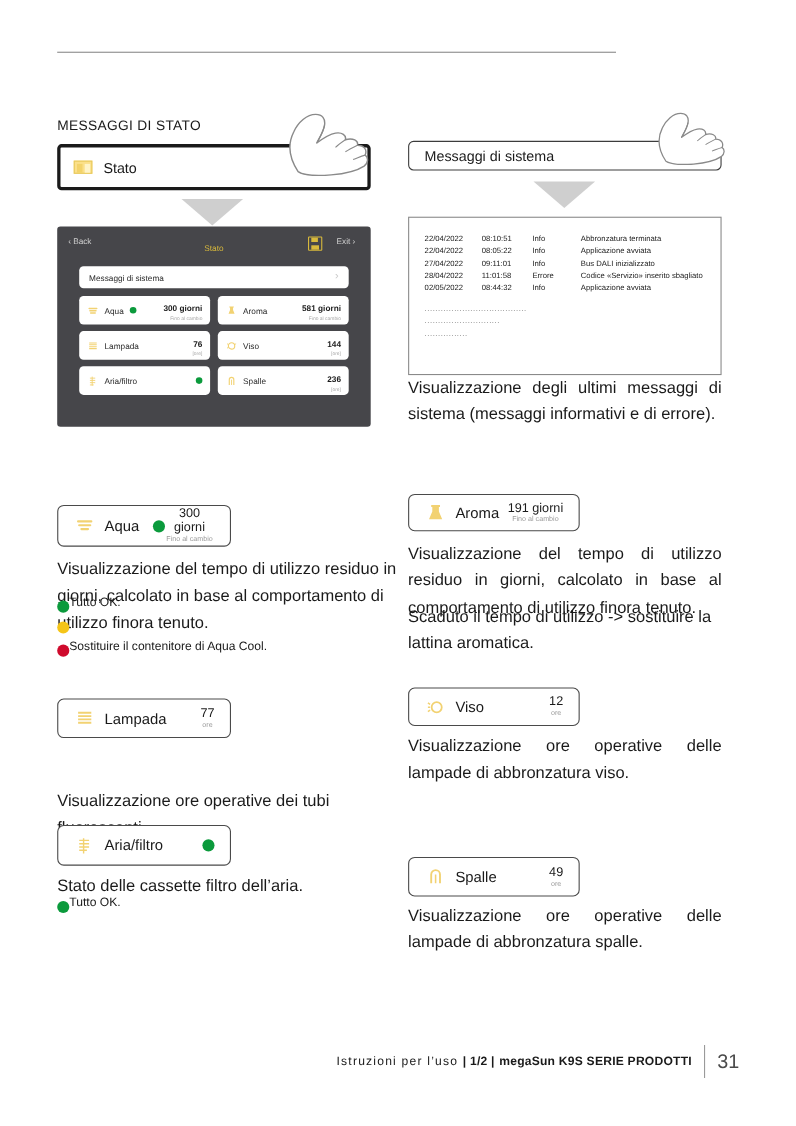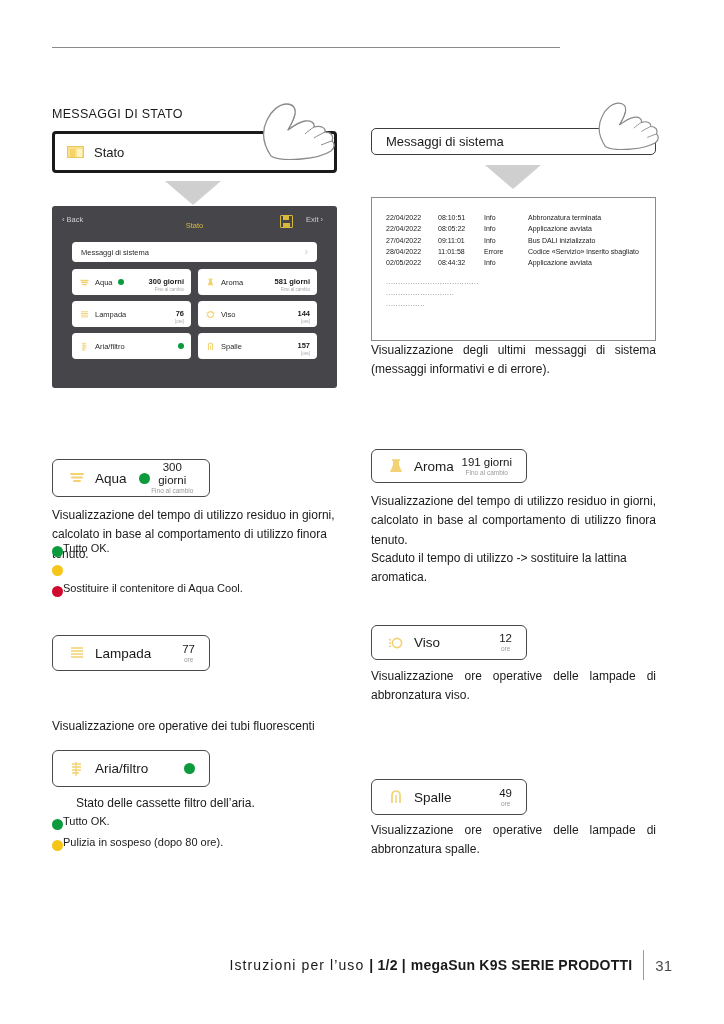--- a/index.html
+++ b/index.html
@@ -138,21 +138,21 @@
     padding-left: 14px;
   }
   .log-row .c-date { width: 52px; }
   .log-row .c-time { width: 46px; }
   .log-row .c-type { width: 44px; }
   .log-row .c-msg { flex: 1; }
   .log-dots { font-size: 7px; color: #6a6a6a; padding-left: 14px; line-height: 1.6; letter-spacing: .5px; }
 
   
   .caption {
-    position: absolute; font-size: 12px; line-height: 1.62; color: #1a1a1a;
+    position: absolute; font-size: 15px; line-height: 1.62; color: #1a1a1a;
   }
   .caption.justify { text-align: justify; }
 
   
   .ex-tile {
     position: absolute; background: #fff; border: 1px solid #4a4a4a;
     border-radius: 6px; display: flex; align-items: center; padding: 0 14px;
   }
   .ex-tile .ex-icon { width: 20px; height: 18px; margin-right: 8px; flex: 0 0 auto; }
   .ex-tile .ex-name { font-size: 13.5px; color: #1a1a1a; }
@@ -167,24 +167,24 @@
     display: flex; align-items: flex-end; gap: 0;
     font-size: 11px; line-height: 1.55; margin-bottom: 4px; color: #1a1a1a;
   }
   .bullet-row .bdot { margin-top: 4px; flex: 0 0 auto; }
 
   
   .footer {
     position: absolute; right: 52px; bottom: 44px;
     display: flex; align-items: center; gap: 11px;
   }
-  .footer-text { font-size: 14px; color: #1a1a1a; letter-spacing: 1.1px; }
+  .footer-text { font-size: 11px; color: #1a1a1a; letter-spacing: 1.1px; }
   .footer-text .b { font-weight: bold; letter-spacing: 0.2px; }
   .footer-sep { width: 1px; height: 30px; background: #9a9a9a; }
-  .footer-page { font-size: 15px; color: #4a4a4a; }
+  .footer-page { font-size: 18px; color: #4a4a4a; }
 </style>
 </head>
 <body>
 
 <div class="header">
   <div class="header-rule"></div>
 </div>
 
 <div class="section-title">MESSAGGI DI STATO</div>
 
@@ -303,21 +303,21 @@
       </span>
     </div>
 
     <div class="dev-tile">
       <svg class="t-icon" viewBox="0 0 16 16">
           <path d="M5 13V6a3 3 0 016 0v7" fill="none" stroke="#f2d272" stroke-width="1.5"></path>
           <path d="M8 6v7" stroke="#f2d272" stroke-width="1.2"></path>
         </svg>
       <span class="t-name">Spalle</span>
       <span class="t-val">
-        <span class="v">157</span>
+        <span class="v">236</span>
         <span class="u">[ore]</span>
       </span>
     </div>
 
   </div>
 </div>
 
 <div class="logbox">
   <div class="log-row">
     <span class="c-date">22/04/2022</span>
@@ -428,29 +428,25 @@
 
 <div class="ex-tile" style="left:52px;top:750px;width:158px;height:37px;">
   <svg class="ex-icon" viewBox="0 0 20 18">
       <path d="M9 2v14M5 4h9M5 7h9M5 10h9M5 13h7" stroke="#f2d272" stroke-width="1.3" fill="none"></path>
     </svg>
   <span class="ex-name">Aria/filtro</span>
   <span class="ex-val" style="display:flex;justify-content:flex-end">
     <span class="dot-green"></span>
   </span>
 </div>
-<div class="caption" style="left:52px;top:794px;width:312px;margin-left:24px;">Stato delle cassette filtro dell’aria.</div>
+<div class="caption" style="left:52px;top:794px;width:312px;">Stato delle cassette filtro dell’aria.</div>
 <div class="bullets" style="left:52px;top:813px;width:312px;">
   <div class="bullet-row">
     <span class="bdot dot-green"></span>
     <span>Tutto OK.</span>
-  </div>
-  <div class="bullet-row">
-    <span class="bdot dot-yellow"></span>
-    <span>Pulizia in sospeso (dopo 80 ore).</span>
   </div>
 </div>
 
 <div class="ex-tile" style="left:371px;top:779px;width:156px;height:36px;">
   <svg class="ex-icon" viewBox="0 0 20 18">
       <path d="M6 15V7a4 4 0 018 0v8" fill="none" stroke="#f2d272" stroke-width="1.7"></path>
       <path d="M10 7v8" stroke="#f2d272" stroke-width="1.4"></path>
     </svg>
   <span class="ex-name">Spalle</span>
   <span class="ex-val">

